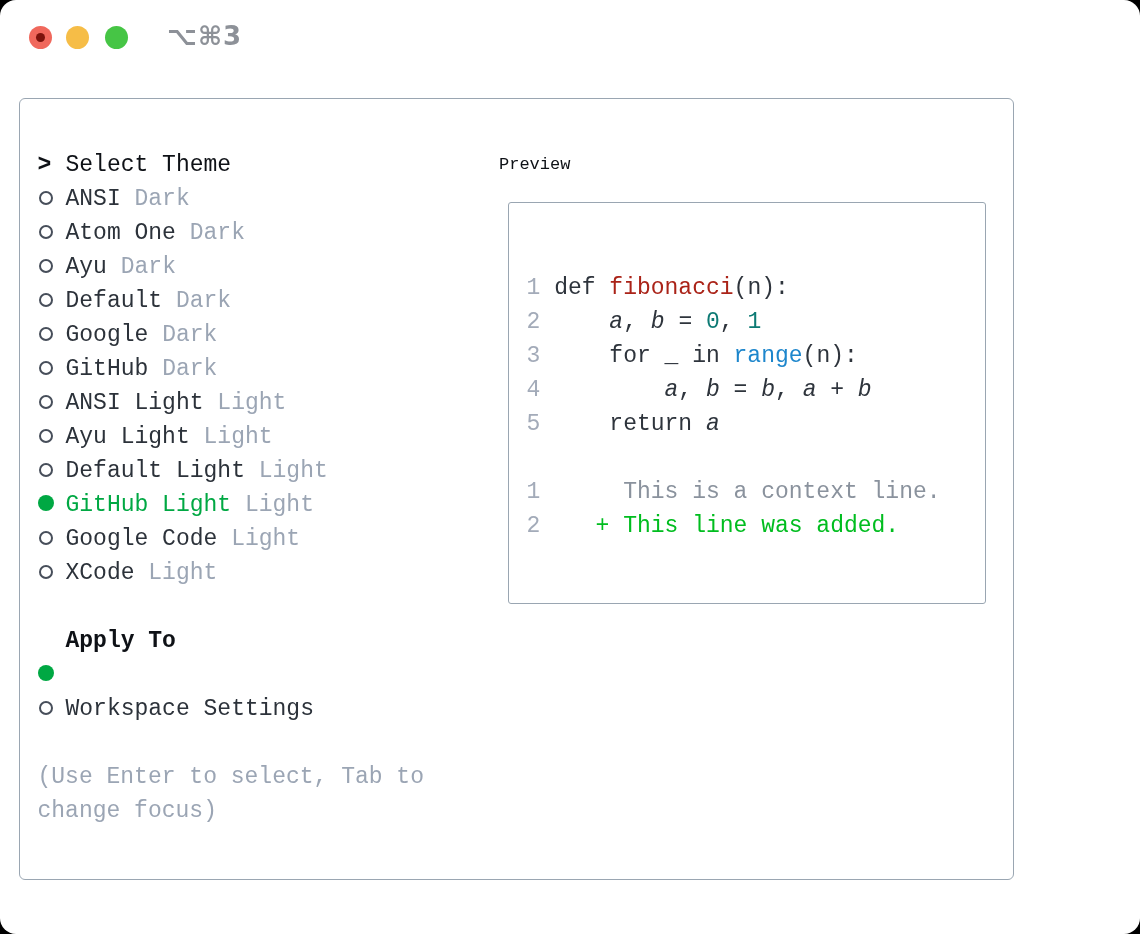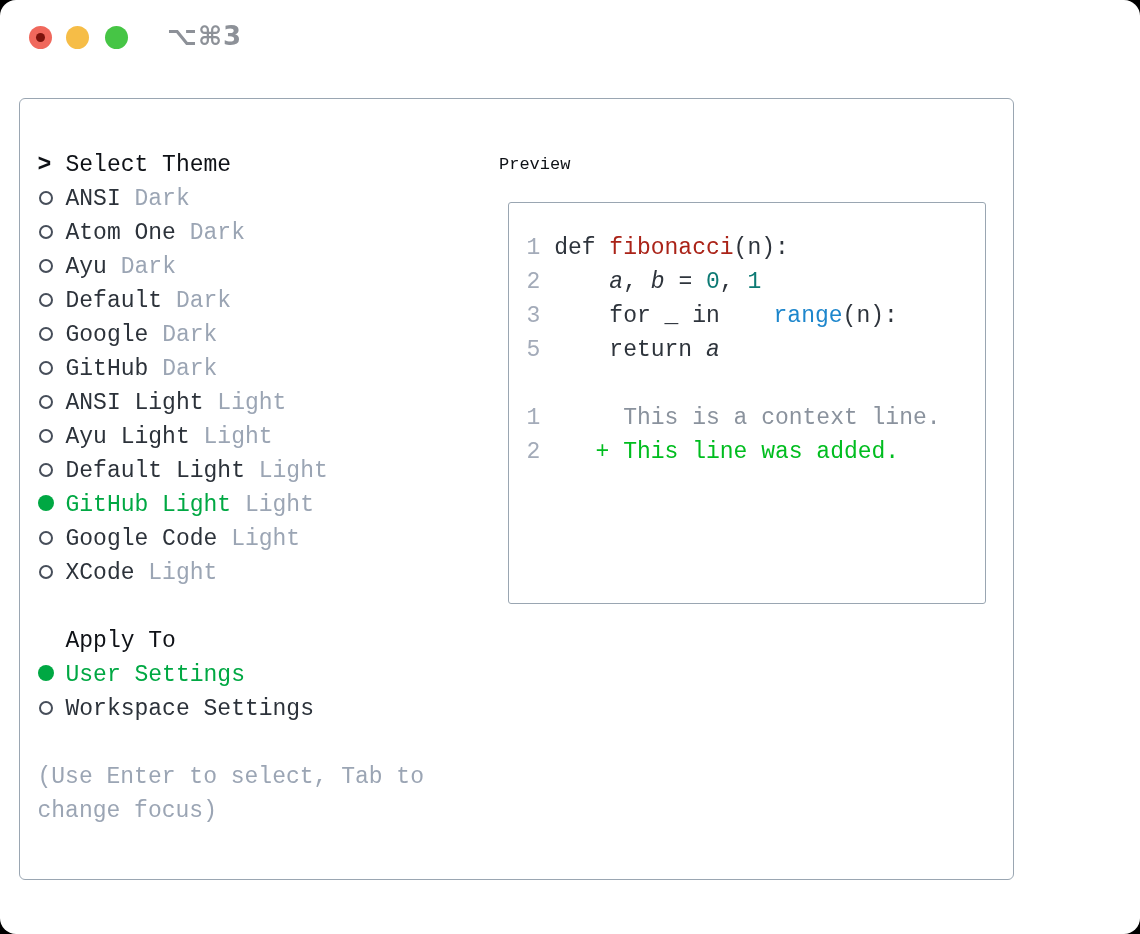--- a/index.html
+++ b/index.html
@@ -17,38 +17,38 @@
 
   
   .panel{position:absolute;left:19px;top:98px;width:995px;height:782px;box-sizing:border-box;border:1.5px solid var(--panel-border);border-radius:6px;background:#fff;}
 
   
   .left-col{position:absolute;left:17.5px;top:48.5px;width:445px;font-size:23px;line-height:34px;color:var(--item-name);}
   .row{height:34px;display:flex;align-items:center;white-space:pre;}
   .marker{display:inline-block;width:28px;flex:0 0 28px;}
   .prompt{font-weight:700;color:var(--heading);}
   .heading{font-weight:400;color:var(--heading);}
-  .heading-plain{font-weight:400;color:var(--heading);}
+  .heading-plain{font-weight:700;color:var(--heading);}
   .radio{display:inline-block;width:14px;height:14px;box-sizing:border-box;border:2px solid #474e5a;border-radius:50%;margin-left:1px;}
   .radio.on{width:16px;height:16px;border:none;background:var(--accent-green);margin-left:0;}
   .name{color:var(--item-name);}
   .item.selected .name{color:var(--accent-green);font-family:Liberation Mono, monospace;}
   .tag{color:var(--muted);margin-left:13.8px;}
   .apply-heading{margin-top:34px;}
   .hint{margin-top:34px;width:420px;color:var(--muted);white-space:normal;}
 
   
   .preview-heading{position:absolute;left:479px;top:48.5px;font-size:17px;line-height:34px;}
   .preview-box{position:absolute;left:487.5px;top:102.5px;width:478px;height:402px;box-sizing:border-box;border:1.5px solid var(--panel-border);border-radius:3px;overflow:hidden;}
-  #preview-code{padding:28px 0 0 18px;font-size:23px;line-height:34px;}
+  #preview-code{padding:68px 0 0 18px;font-size:23px;line-height:34px;}
   .pline{height:34px;white-space:pre;color:var(--code-plain);}
   .ln{color:var(--line-number);}
   .seg-plain{color:var(--code-plain);}
   .seg-func{color:var(--syntax-function);}
-  .seg-builtin{color:var(--syntax-builtin);margin-left:40px;}
+  .seg-builtin{color:var(--syntax-builtin);}
   .seg-num{color:var(--syntax-number);}
   .seg-var{color:var(--code-plain);font-style:italic;}
   .diff-context .diff-body{color:var(--diff-context);}
   .diff-deleted .diff-body{color:var(--diff-deleted);}
   .diff-added .diff-body{color:var(--diff-added);}
 </style>
 </head>
 <body>
 
 <div class="window">
@@ -84,34 +84,35 @@
           <div class="row item"><span class="marker"><span class="radio"></span></span><span class="name">Google Code</span><span class="tag">Light</span></div>
           <div class="row item"><span class="marker"><span class="radio"></span></span><span class="name">XCode</span><span class="tag">Light</span></div>
         </div>
 
       <div class="row apply-heading">
         <span class="marker"></span>
         <span class="heading-plain">Apply To</span>
       </div>
 
       <div id="apply-list">
-          <div class="row item selected"><span class="marker"><span class="radio on"></span></span><span class="name">User Settings</span></div>
+          <div class="row item selected"><span class="marker"><span class="radio on"></span></span></div>
           <div class="row item"><span class="marker"><span class="radio"></span></span><span class="name">Workspace Settings</span></div>
         </div>
 
       <div class="hint">(Use Enter to select, Tab to change focus)</div>
     </div>
 
     <div class="preview-heading heading">Preview</div>
 
     <div class="preview-box">
       <div id="preview-code">
           <div class="pline"><span class="ln">1</span> <span class="seg-plain">def </span><span class="seg-func">fibonacci</span><span class="seg-plain">(n):</span></div>
           <div class="pline"><span class="ln">2</span> <span class="seg-plain">    </span><span class="seg-var">a</span><span class="seg-plain">, </span><span class="seg-var">b</span><span class="seg-plain"> = </span><span class="seg-num">0</span><span class="seg-plain">, </span><span class="seg-num">1</span></div>
           <div class="pline"><span class="ln">3</span> <span class="seg-plain">    for _ in </span><span class="seg-builtin">range</span><span class="seg-plain">(n):</span></div>
+          <div class="pline"><span class="ln">4</span> <span class="seg-plain">        </span><span class="seg-var">a</span><span class="seg-plain">, </span><span class="seg-var">b</span><span class="seg-plain"> = </span><span class="seg-var">b</span><span class="seg-plain">, </span><span class="seg-var">a</span><span class="seg-plain"> + </span><span class="seg-var">b</span></div>
           <div class="pline"><span class="ln">5</span> <span class="seg-plain">    return </span><span class="seg-var">a</span></div>
           <div class="pline"></div>
           <div class="pline diff-context"><span class="ln">1</span><span class="diff-body">      This is a context line.</span></div>
           <div class="pline diff-added"><span class="ln">2</span><span class="diff-body">    + This line was added.</span></div>
         </div>
     </div>
 
   </div>
 </div>
 

